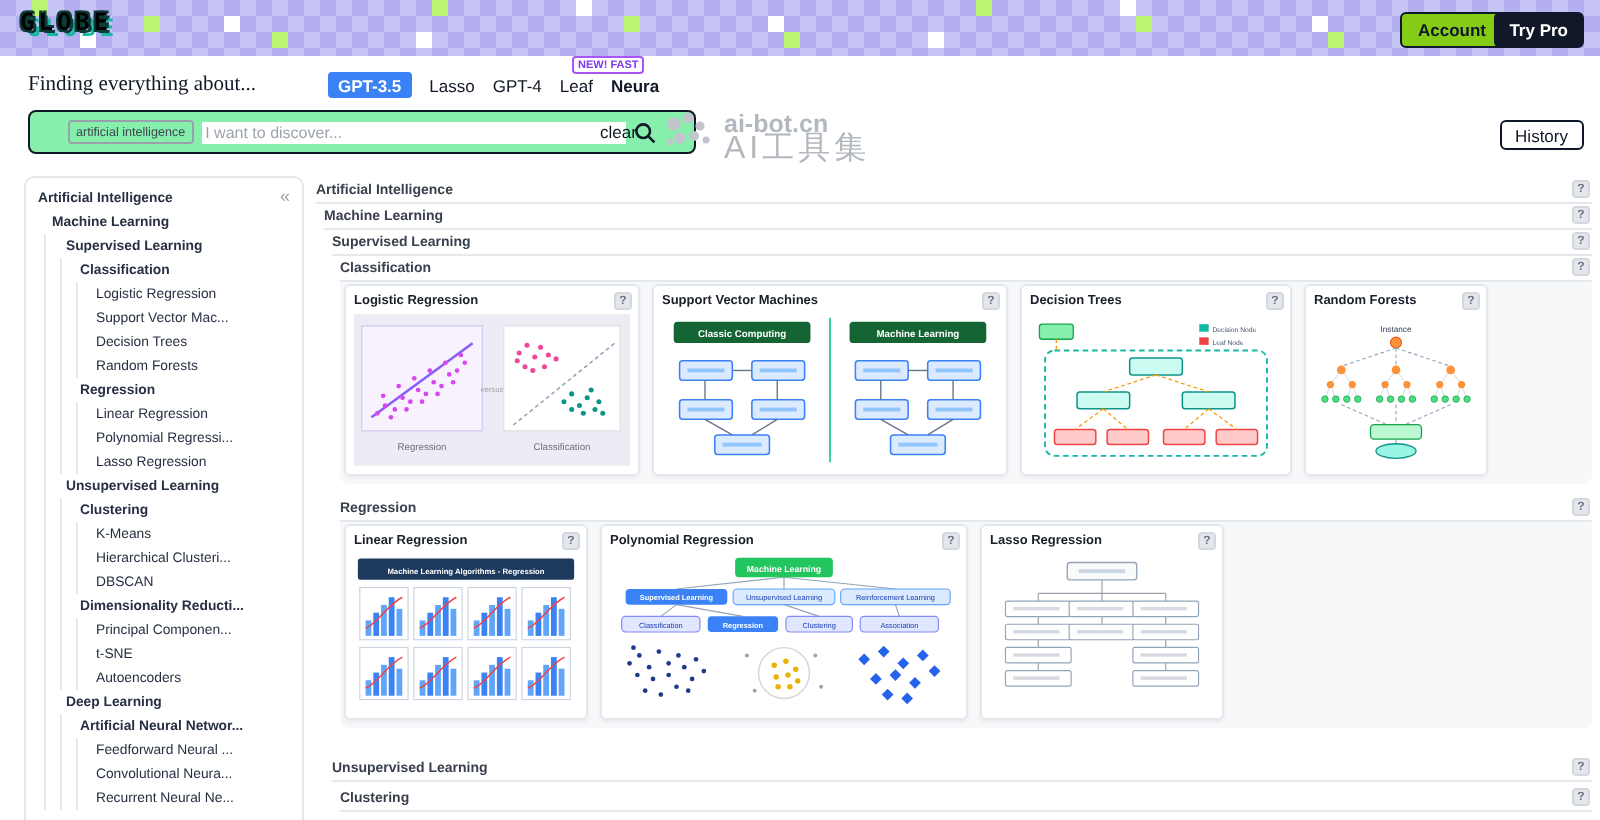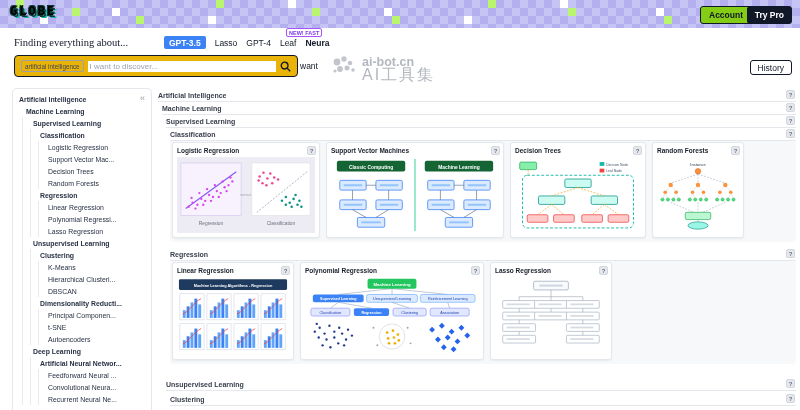--- a/index.html
+++ b/index.html
@@ -28,23 +28,23 @@
 
   
   .finding{position:absolute;left:14px;top:37px;font-family:"Liberation Serif",serif;
            font-size:10.5px;color:#111827;text-align:center;}
   .models{position:absolute;left:164px;top:36px;display:flex;gap:9px;align-items:center;
           font-size:8.5px;color:#111827;}
   .model-chip{cursor:pointer;}
   .model-selected{background:#3b82f6;color:#fff;padding:1.5px 5px;border-radius:2px;font-weight:600;}
   .newfast{position:absolute;left:286px;top:28px;font-size:5.5px;color:#7c3aed;
            border:1px solid #a855f7;border-radius:2px;padding:0.5px 2px;background:#fff;font-weight:700;}
-  .searchbox{position:absolute;left:14px;top:55px;width:284px;height:22px;border:1.5px solid #0f172a;
-           border-radius:4px;display:flex;align-items:center;gap:4px;padding:0 6px;
-           box-sizing:border-box;background:#eab308;}
+  .searchbox{position:absolute;left:14px;top:55px;width:334px;height:22px;border:1.5px solid #0f172a;
+           border-radius:4px;display:flex;align-items:center;gap:4px;padding:0 19px;
+           box-sizing:border-box;background:#86efac;}
   .tagchip{border:1px solid #9aa1ab;border-radius:2px;font-size:6.3px;color:#3f4754;
            padding:1.5px 3px;white-space:nowrap;}
   .query{flex:1;border:none;outline:none;font-size:8px;color:#111;min-width:0;
            font-family:"Liberation Sans",sans-serif;}
   .query::placeholder{color:#9ca3af;}
   .clear{position:absolute;left:300px;top:61px;font-size:8.5px;color:#111827;cursor:pointer;}
   .history{position:absolute;right:8px;top:60px;border:1.2px solid #0f172a;border-radius:3px;
            font-size:8.5px;padding:1.5px 7px;background:#fff;font-weight:500;margin-left:32px;}
   .wm{position:absolute;left:330px;top:54px;display:flex;align-items:center;gap:6px;}
   .wm-text .l1{font-size:12.5px;font-weight:700;color:#b3b8bf;line-height:13px;}
@@ -124,21 +124,21 @@
 <div class="searchbox">
   <span class="tagchip">artificial intelligence</span>
   <input class="query" placeholder="I want to discover..." style="">
   <span style="display:flex">
     <svg width="11" height="11" viewBox="0 0 11 11">
         <circle cx="4.6" cy="4.6" r="3.4" fill="none" stroke="#111827" stroke-width="1.3"></circle>
         <line x1="7.2" y1="7.2" x2="10.2" y2="10.2" stroke="#111827" stroke-width="1.3"></line>
       </svg>
   </span>
 </div>
-<div class="clear">want</div>
+<div class="clear">clear</div>
 
 <div class="wm">
   <span>
     <svg width="26" height="24" viewBox="0 0 26 24">
         <g fill="#c2c6cc">
           <circle cx="7" cy="8" r="3.4"></circle>
           <circle cx="14" cy="5" r="2.7"></circle>
           <circle cx="20" cy="9" r="2.3"></circle>
           <circle cx="10" cy="15" r="2.9"></circle>
           <circle cx="17" cy="14" r="2.5"></circle>

